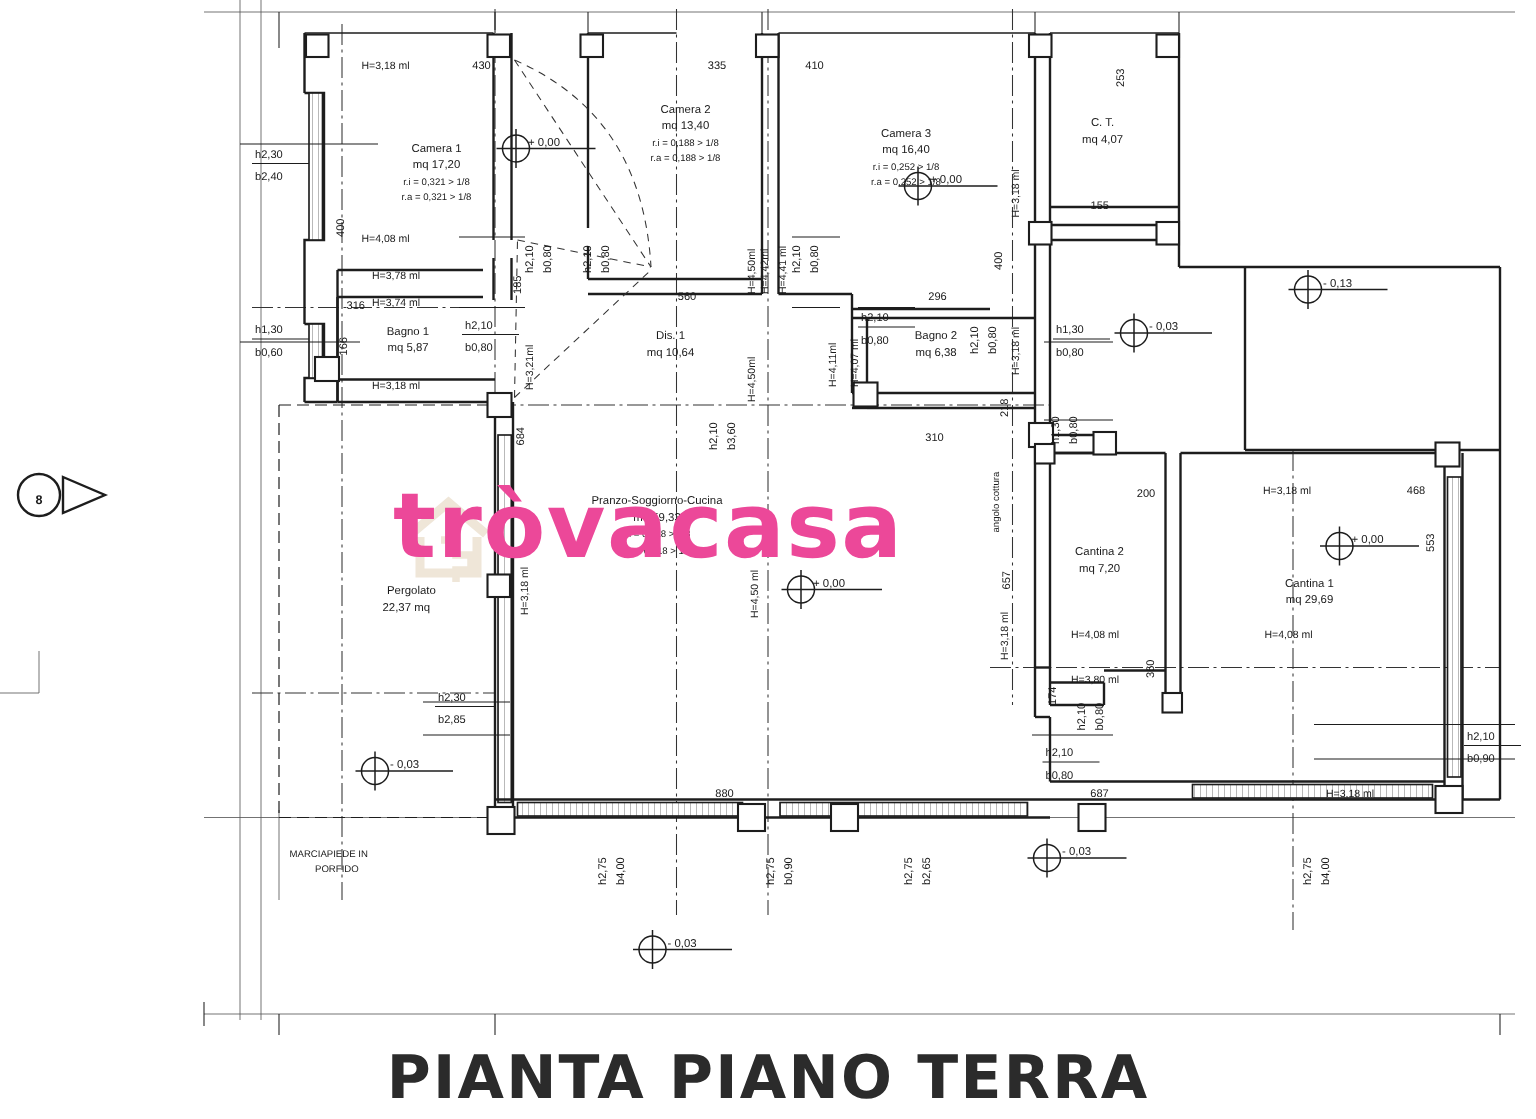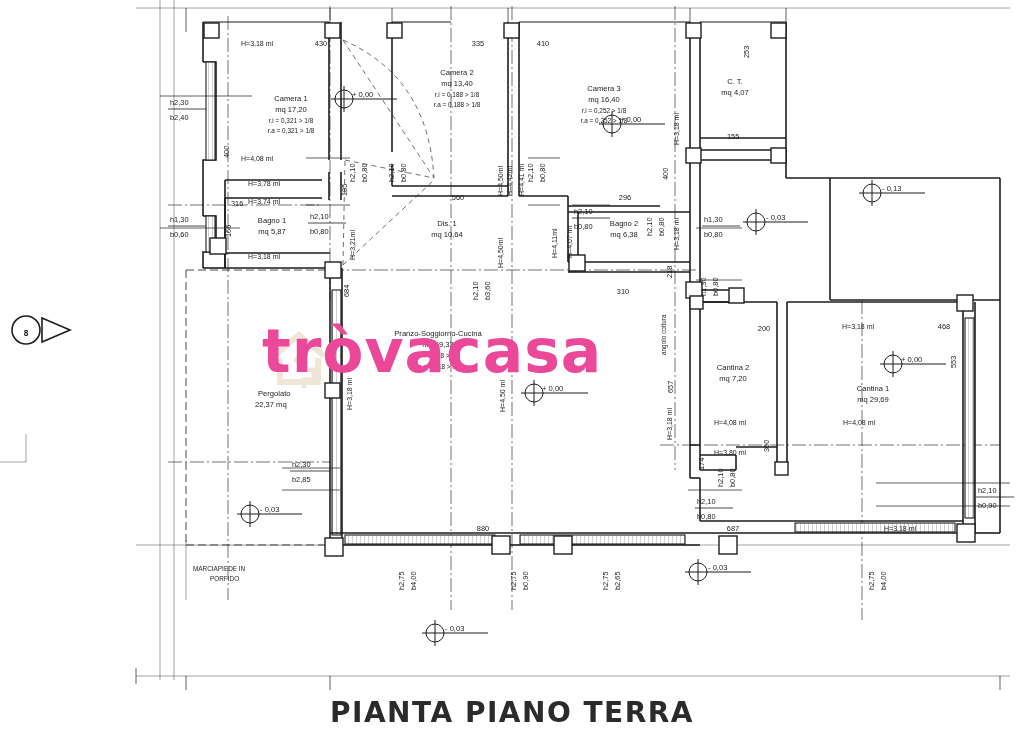--- a/index.html
+++ b/index.html
@@ -48,21 +48,21 @@
     height: 62px;
     pointer-events: none;
   }
   .title {
     position: absolute;
     left: 0;
     top: 696px;
     width: 1024px;
     text-align: center;
     font-family: "DejaVu Sans", sans-serif;
-    font-size: 28px;
+    font-size: 40px;
     font-weight: 700;
     letter-spacing: 1.5px;
     color: #2b2b2b;
   }
   text {
     font-family: "Liberation Sans", sans-serif;
     fill: #1a1a1a;
   }
   .t { font-size: 7px; }
   .t8 { font-size: 7.6px; }

